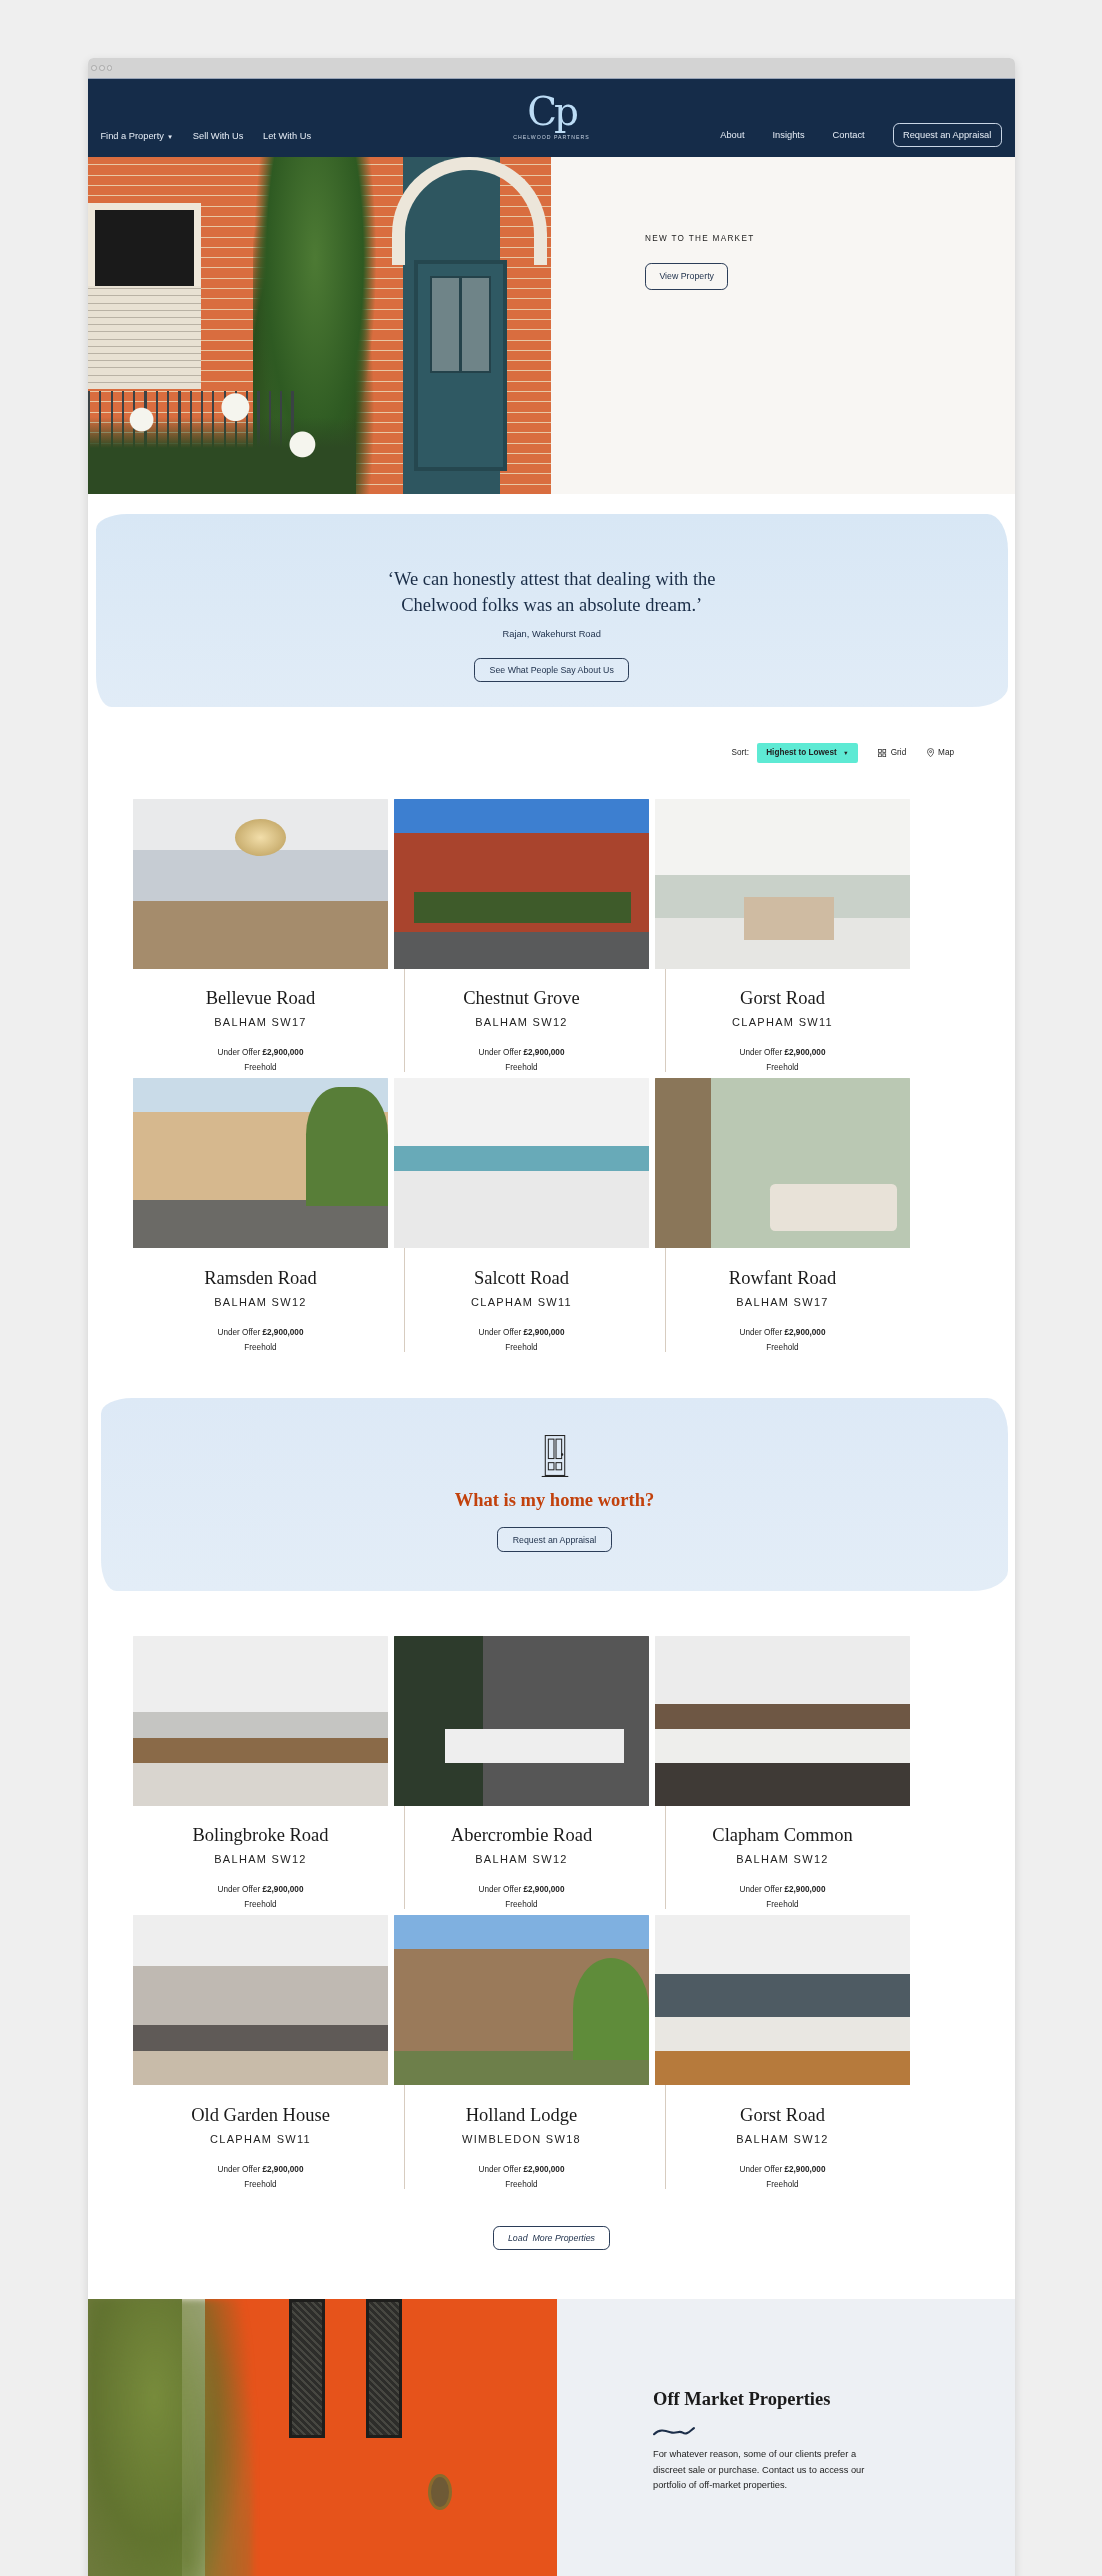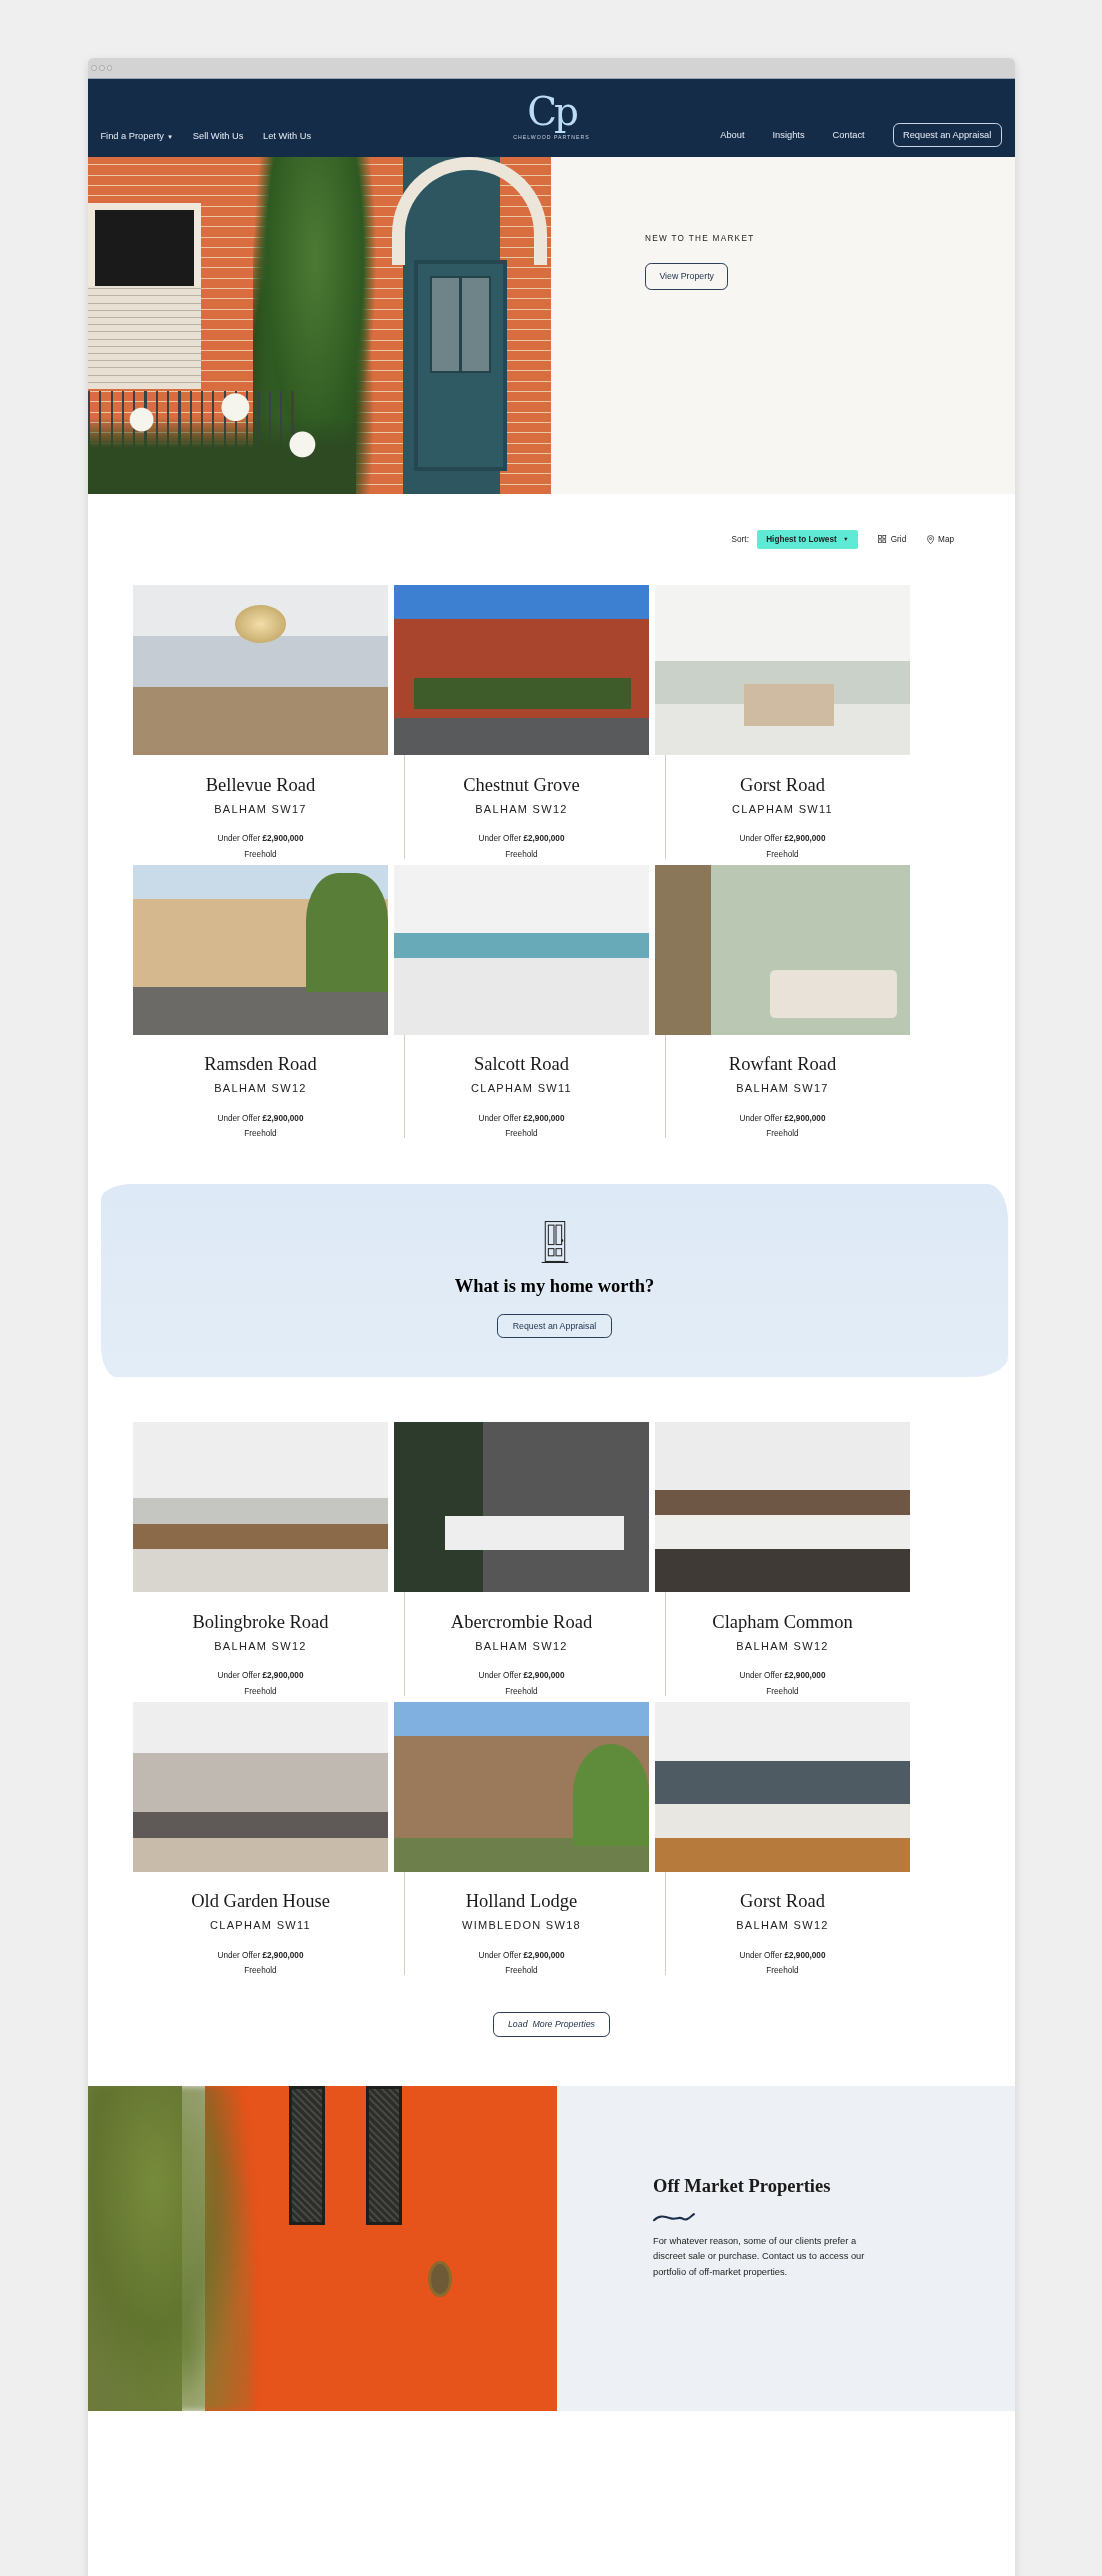--- a/index.html
+++ b/index.html
@@ -86,21 +86,21 @@
   .img-island { background: linear-gradient(180deg, #ececec 0 40%, #6e5744 40% 55%, #eeeeec 55% 75%, #3f3a36 75% 100%); }
   .img-open-plan { background: linear-gradient(180deg, #eeeeee 0 30%, #bfb9b2 30% 65%, #5f5a57 65% 80%, #c8bba9 80% 100%); }
   .img-terrace { background: linear-gradient(180deg, #7fb0e0 0 20%, #9a7a5a 20% 80%, #6d7f4a 80% 100%); }
   .img-terrace::before { content:""; position:absolute; right:0; top:25%; width:30%; height:60%; background:#5f8c3a; border-radius:50% 50% 0 0; }
   .img-bar-kitchen { background: linear-gradient(180deg, #efefef 0 35%, #4e5b63 35% 60%, #e9e7e2 60% 80%, #b67a3c 80% 100%); }
 
   
   .appraisal { width: 907px; height: 193px; margin-top: 46px; margin-left: 13px; }
   .appraisal .brush-bg { background: linear-gradient(180deg, #dde9f6, #e3edf7); }
   .door-icon { display: inline-block; margin-top: 36px; }
-  .appraisal-title { font-family: "Liberation Serif", serif; font-size: 18.5px; color: #000000; margin-top: 10.3px; }
+  .appraisal-title { font-family: "Liberation Serif", serif; font-size: 18.5px; color: #c2410c; margin-top: 10.3px; }
   .appraisal .btn-outline { margin-top: 16.5px; padding: 6.2px 14.4px; }
 
   .load-more-wrap { text-align: center; margin-top: 37px; }
   .load-more-wrap .btn-outline { padding: 6.2px 14.4px; }
 
   
   .offmarket { display: flex; height: 325px; margin-top: 49px; }
   .offmarket-img { width: 469px; height: 325px; position: relative; overflow: hidden;
     background: linear-gradient(90deg, #6d7a3c 0 20%, #ece6d8 20% 25%, #e6531b 25% 100%); }
   .offmarket-img .pane { position: absolute; top: 0; width: 36px; height: 139px; background: repeating-linear-gradient(45deg, #2d2d2a 0 3.1px, #474741 3.1px 5.2px); border: 3.1px solid #1e1e1c; }
@@ -150,20 +150,28 @@
       <div class="ivy"></div>
       <div class="railing"></div>
       <div class="flowers"></div>
     </div>
     <div class="hero-copy">
       <div class="eyebrow">NEW TO THE MARKET</div>
       <span class="btn-outline">View Property</span>
     </div>
   </section>
 
+  <section class="brush testimonial">
+    <div class="brush-bg"></div>
+    <div class="brush-content">
+      <p class="quote" style="width:392px;margin:0 auto;">‘We can honestly attest that dealing with the Chelwood folks was an absolute dream.’</p>
+      <p class="quote-author">Rajan, Wakehurst Road</p>
+      <span class="btn-outline">See What People Say About Us</span>
+    </div>
+  </section>
 
   <div class="toolbar">
     <div class="sort">
       <span>Sort:</span>
       <span class="sort-select">
         <span>Highest to Lowest</span>
         <span style="font-size:5.7px;">▼</span>
       </span>
     </div>
     <span class="view-opt">

